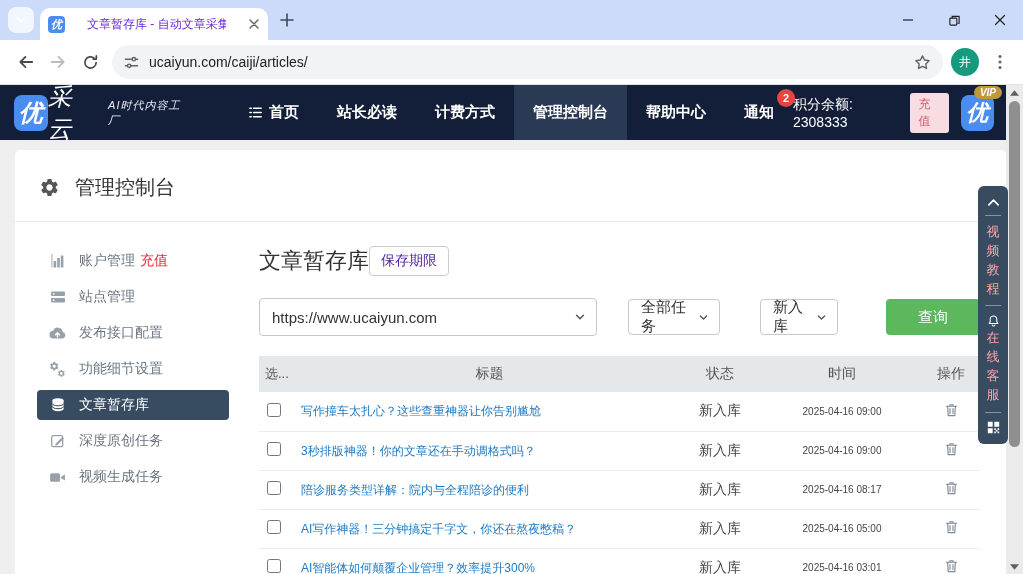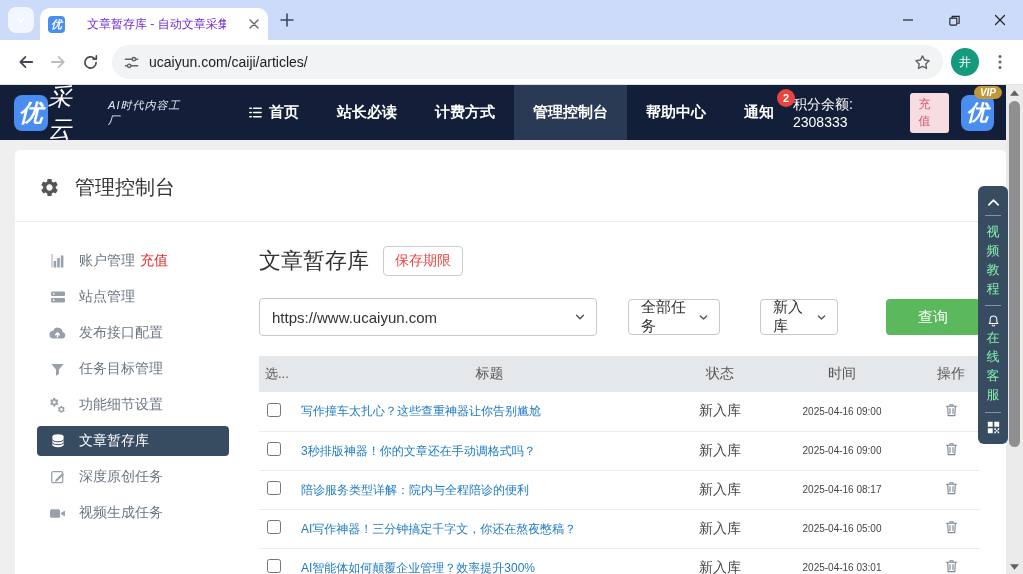--- a/index.html
+++ b/index.html
@@ -55,21 +55,21 @@
   aside { width:192px; margin-right:30px; flex:none; }
   .side-item { height:30px; margin-bottom:6px; border-radius:4px; display:flex; align-items:center; padding-left:12px; color:#6b7682; font-size:14px; cursor:pointer; }
   .side-item .s-ico { width:17px; display:flex; justify-content:center; color:#98a1ab; margin-right:13px; flex:none; }
   .side-item.active { background:#374b61; color:#fff; }
   .side-item.active .s-ico { color:#fff; }
   .side-extra { color:#e8262d; margin-left:5px; }
 
   main { flex:1; min-width:0; }
   .main-title-row { display:flex; align-items:center; }
   .main-title { font-size:22px; color:#333; }
-  .btn-outline { margin-left:14px; background:#fff; border:1px solid #ccc; border-radius:4px; padding:5px 11px; font-size:14px; color:#ef4444; cursor:pointer; }
+  .btn-outline { background:#fff; border:1px solid #ccc; border-radius:4px; padding:5px 11px; font-size:14px; color:#4c1d95; cursor:pointer; }
   .filter-row { display:flex; align-items:center; margin-top:22px; }
   .select { height:38px; border:1px solid #c9c9c9; border-radius:4px; background:#fff; display:flex; align-items:center; justify-content:space-between; padding:0 10px 0 12px; font-size:15px; color:#333; cursor:pointer; }
   .select .chev { color:#555; display:flex; margin-left:8px; }
   .sel-site { width:338px; }
   .sel-task { width:92px; height:36px; margin-left:31px; }
   .sel-status { width:78px; height:36px; margin-left:40px; }
   .btn-query { margin-left:auto; width:94px; height:36px; background:#5cb85c; border:none; border-radius:4px; color:#fff; font-size:15px; cursor:pointer; }
 
   table { width:100%; margin-top:20px; border-collapse:collapse; }
   thead th { background:#e5e8eb; color:#555; font-weight:normal; font-size:14px; height:36px; }
@@ -79,21 +79,21 @@
   tbody td { height:39px; border-bottom:1px solid #ececec; font-size:14px; color:#444; }
   td.cell-check { padding-left:8px; }
   td.cell-check input { width:14px; height:14px; cursor:pointer; }
   td.cell-title a { color:#1e7ac4; text-decoration:none; font-size:12px; cursor:pointer; }
   td.cell-status, td.cell-time { text-align:center; white-space:nowrap; }
   td.cell-time { font-size:10px;text-align:center; }
   td.cell-op { text-align:center; color:#7e8893; }
   td.cell-op .t-ico { display:inline-flex; cursor:pointer; }
 
   
-  .float-panel { position:absolute; right:15px; top:186px; width:30px; background:#374b61; border-radius:6px; color:#86efac; display:flex; flex-direction:column; align-items:center; padding:10px 0 9px; z-index:30; }
+  .float-panel { position:absolute; right:15px; top:186px; width:30px; background:#374b61; border-radius:6px; color:#fca5a5; display:flex; flex-direction:column; align-items:center; padding:10px 0 9px; z-index:30; }
   .fp-sep { width:16px; border-top:1px solid rgba(255,255,255,.4); margin:7px 0; }
   .fp-vtext { width:15px; font-size:13px; line-height:1.45; text-align:center; word-break:break-all; cursor:pointer; }
   .fp-ico { display:flex; color:#fff; cursor:pointer; margin:1px 0; }
 
   
   .scrollbar { position:absolute; top:85px; right:0; width:17px; bottom:0; background:#ebebeb; }
   .sb-arrow { position:absolute; left:0; width:17px; height:15px; display:flex; align-items:center; justify-content:center; color:#606060; cursor:pointer; }
   .sb-up { top:0; } .sb-down { bottom:0; }
   .sb-thumb { position:absolute; top:16px; left:3px; width:11px; height:346px; background:#8f8f8f; border-radius:6px; cursor:pointer; }
 </style>
@@ -266,28 +266,20 @@
             <span>站点管理</span>
           </div>
           <div class="side-item">
             <span class="s-ico">
               <svg width="17" height="17" viewBox="0 0 16 16" fill="currentColor">
                   <path d="M12.9 6.6a4.6 4.6 0 0 0-8.9-1.1A3.6 3.6 0 0 0 4.2 12.7h8.2a3.1 3.1 0 0 0 .5-6.1z"></path>
                   <path d="M8 11.3V7.6M6.2 9.2 8 7.4l1.8 1.8" stroke="#fff" stroke-width="1.3" fill="none" stroke-linecap="round" stroke-linejoin="round"></path>
                 </svg>
             </span>
             <span>发布接口配置</span>
-          </div>
-          <div class="side-item">
-            <span class="s-ico">
-              <svg width="15" height="15" viewBox="0 0 16 16" fill="currentColor">
-                  <path d="M1.5 2h13L9.6 7.9v4.9l-3.2 1.9V7.9z"></path>
-                </svg>
-            </span>
-            <span>任务目标管理</span>
           </div>
           <div class="side-item">
             <span class="s-ico">
               <svg width="17" height="17" viewBox="0 0 24 24" fill="currentColor">
                   <g transform="scale(0.62)">
                     <path d="M19.14 12.94c.04-.3.06-.61.06-.94 0-.32-.02-.64-.07-.94l2.03-1.58c.18-.14.23-.41.12-.61l-1.92-3.32c-.12-.22-.37-.29-.59-.22l-2.39.96c-.5-.38-1.03-.7-1.62-.94l-.36-2.54c-.04-.24-.24-.41-.48-.41h-3.84c-.24 0-.43.17-.47.41l-.36 2.54c-.59.24-1.13.57-1.62.94l-2.39-.96c-.22-.08-.47 0-.59.22L2.74 8.87c-.12.21-.08.47.12.61l2.03 1.58c-.05.3-.09.63-.09.94s.02.64.07.94l-2.03 1.58c-.18.14-.23.41-.12.61l1.92 3.32c.12.22.37.29.59.22l2.39-.96c.5.38 1.03.7 1.62.94l.36 2.54c.05.24.24.41.48.41h3.84c.24 0 .44-.17.47-.41l.36-2.54c.59-.24 1.13-.56 1.62-.94l2.39.96c.22.08.47 0 .59-.22l1.92-3.32c.12-.22.07-.47-.12-.61l-2.01-1.58zM12 15.6c-1.98 0-3.6-1.62-3.6-3.6s1.62-3.6 3.6-3.6 3.6 1.62 3.6 3.6-1.62 3.6-3.6 3.6z"></path>
                   </g>
                   <g transform="translate(11.5,11.5) scale(0.5)">
                     <path d="M19.14 12.94c.04-.3.06-.61.06-.94 0-.32-.02-.64-.07-.94l2.03-1.58c.18-.14.23-.41.12-.61l-1.92-3.32c-.12-.22-.37-.29-.59-.22l-2.39.96c-.5-.38-1.03-.7-1.62-.94l-.36-2.54c-.04-.24-.24-.41-.48-.41h-3.84c-.24 0-.43.17-.47.41l-.36 2.54c-.59.24-1.13.57-1.62.94l-2.39-.96c-.22-.08-.47 0-.59.22L2.74 8.87c-.12.21-.08.47.12.61l2.03 1.58c-.05.3-.09.63-.09.94s.02.64.07.94l-2.03 1.58c-.18.14-.23.41-.12.61l1.92 3.32c.12.22.37.29.59.22l2.39-.96c.5.38 1.03.7 1.62.94l.36 2.54c.05.24.24.41.48.41h3.84c.24 0 .44-.17.47-.41l.36-2.54c.59-.24 1.13-.56 1.62-.94l2.39.96c.22.08.47 0 .59-.22l1.92-3.32c.12-.22.07-.47-.12-.61l-2.01-1.58zM12 15.6c-1.98 0-3.6-1.62-3.6-3.6s1.62-3.6 3.6-3.6 3.6 1.62 3.6 3.6-1.62 3.6-3.6 3.6z"></path>
                   </g>

